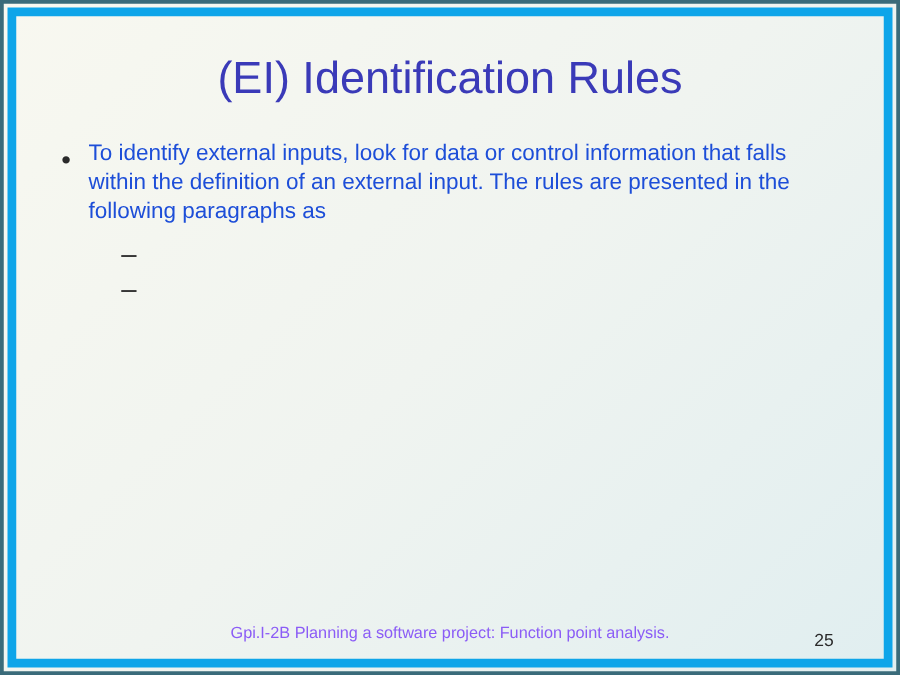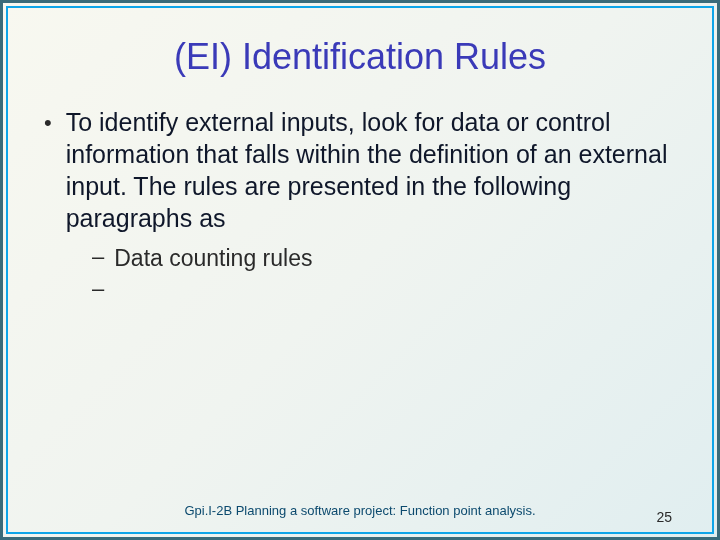--- a/index.html
+++ b/index.html
@@ -6,21 +6,21 @@
   body {
     width: 720px;
     height: 540px;
     background: linear-gradient(135deg, #f8f8f0 0%, #f0f4f0 50%, #e0eef0 100%);
     border: 3px solid #3a6b7a;
     font-family: "Comic Sans MS", "Chalkboard SE", cursive, sans-serif;
     position: relative;
     overflow: hidden;
   }
   .inner {
-    border: 2px solid #0ea5e9;
+    border: 7px solid #0ea5e9;
     margin: 3px;
     height: calc(100% - 6px);
     padding: 24px 36px 20px 36px;
     position: relative;
   }
   .title {
     text-align: center;
     color: #3a3ab8;
     font-size: 36px;
     font-weight: normal;
@@ -33,22 +33,22 @@
     margin-bottom: 10px;
   }
   .bullet-main .dot {
     color: #2a2a2a;
     font-size: 22px;
     margin-right: 14px;
     margin-top: 4px;
     flex-shrink: 0;
   }
   .bullet-main .text {
-    color: #0f172a;
-    font-size: 25px;
+    color: #1d4ed8;
+    font-size: 18px;
     line-height: 1.28;
   }
   .sub-list {
     margin-left: 48px;
     margin-top: 6px;
   }
   .bullet-sub {
     display: flex;
     align-items: flex-start;
     margin-bottom: 2px;
@@ -63,21 +63,21 @@
     font-size: 23px;
     line-height: 1.3;
   }
   .footer {
     position: absolute;
     bottom: 14px;
     left: 0;
     right: 0;
     text-align: center;
     font-size: 13px;
-    color: #0c4a6e;
+    color: #8b5cf6;
   }
   .page-num {
     position: absolute;
     bottom: 7px;
     right: 40px;
     font-size: 14px;
     color: #2a2a2a;
   }
 </style>
 </head>
@@ -87,21 +87,20 @@
   <h1 class="title">(EI) Identification Rules</h1>
 
   <div class="bullet-main">
     <span class="dot">•</span>
     <span class="text">To identify external inputs, look for data or control information that falls within the definition of an external input.  The rules are presented in the following paragraphs as</span>
   </div>
 
   <div class="sub-list">
     <div class="bullet-sub">
       <span class="dash">–</span>
-      <span class="text">Data counting rules</span>
     </div>
     <div class="bullet-sub">
       <span class="dash">–</span>
     </div>
   </div>
 
   <div class="footer">Gpi.I-2B Planning a software project: Function point analysis.</div>
   <div class="page-num">25</div>
 </div>
 

